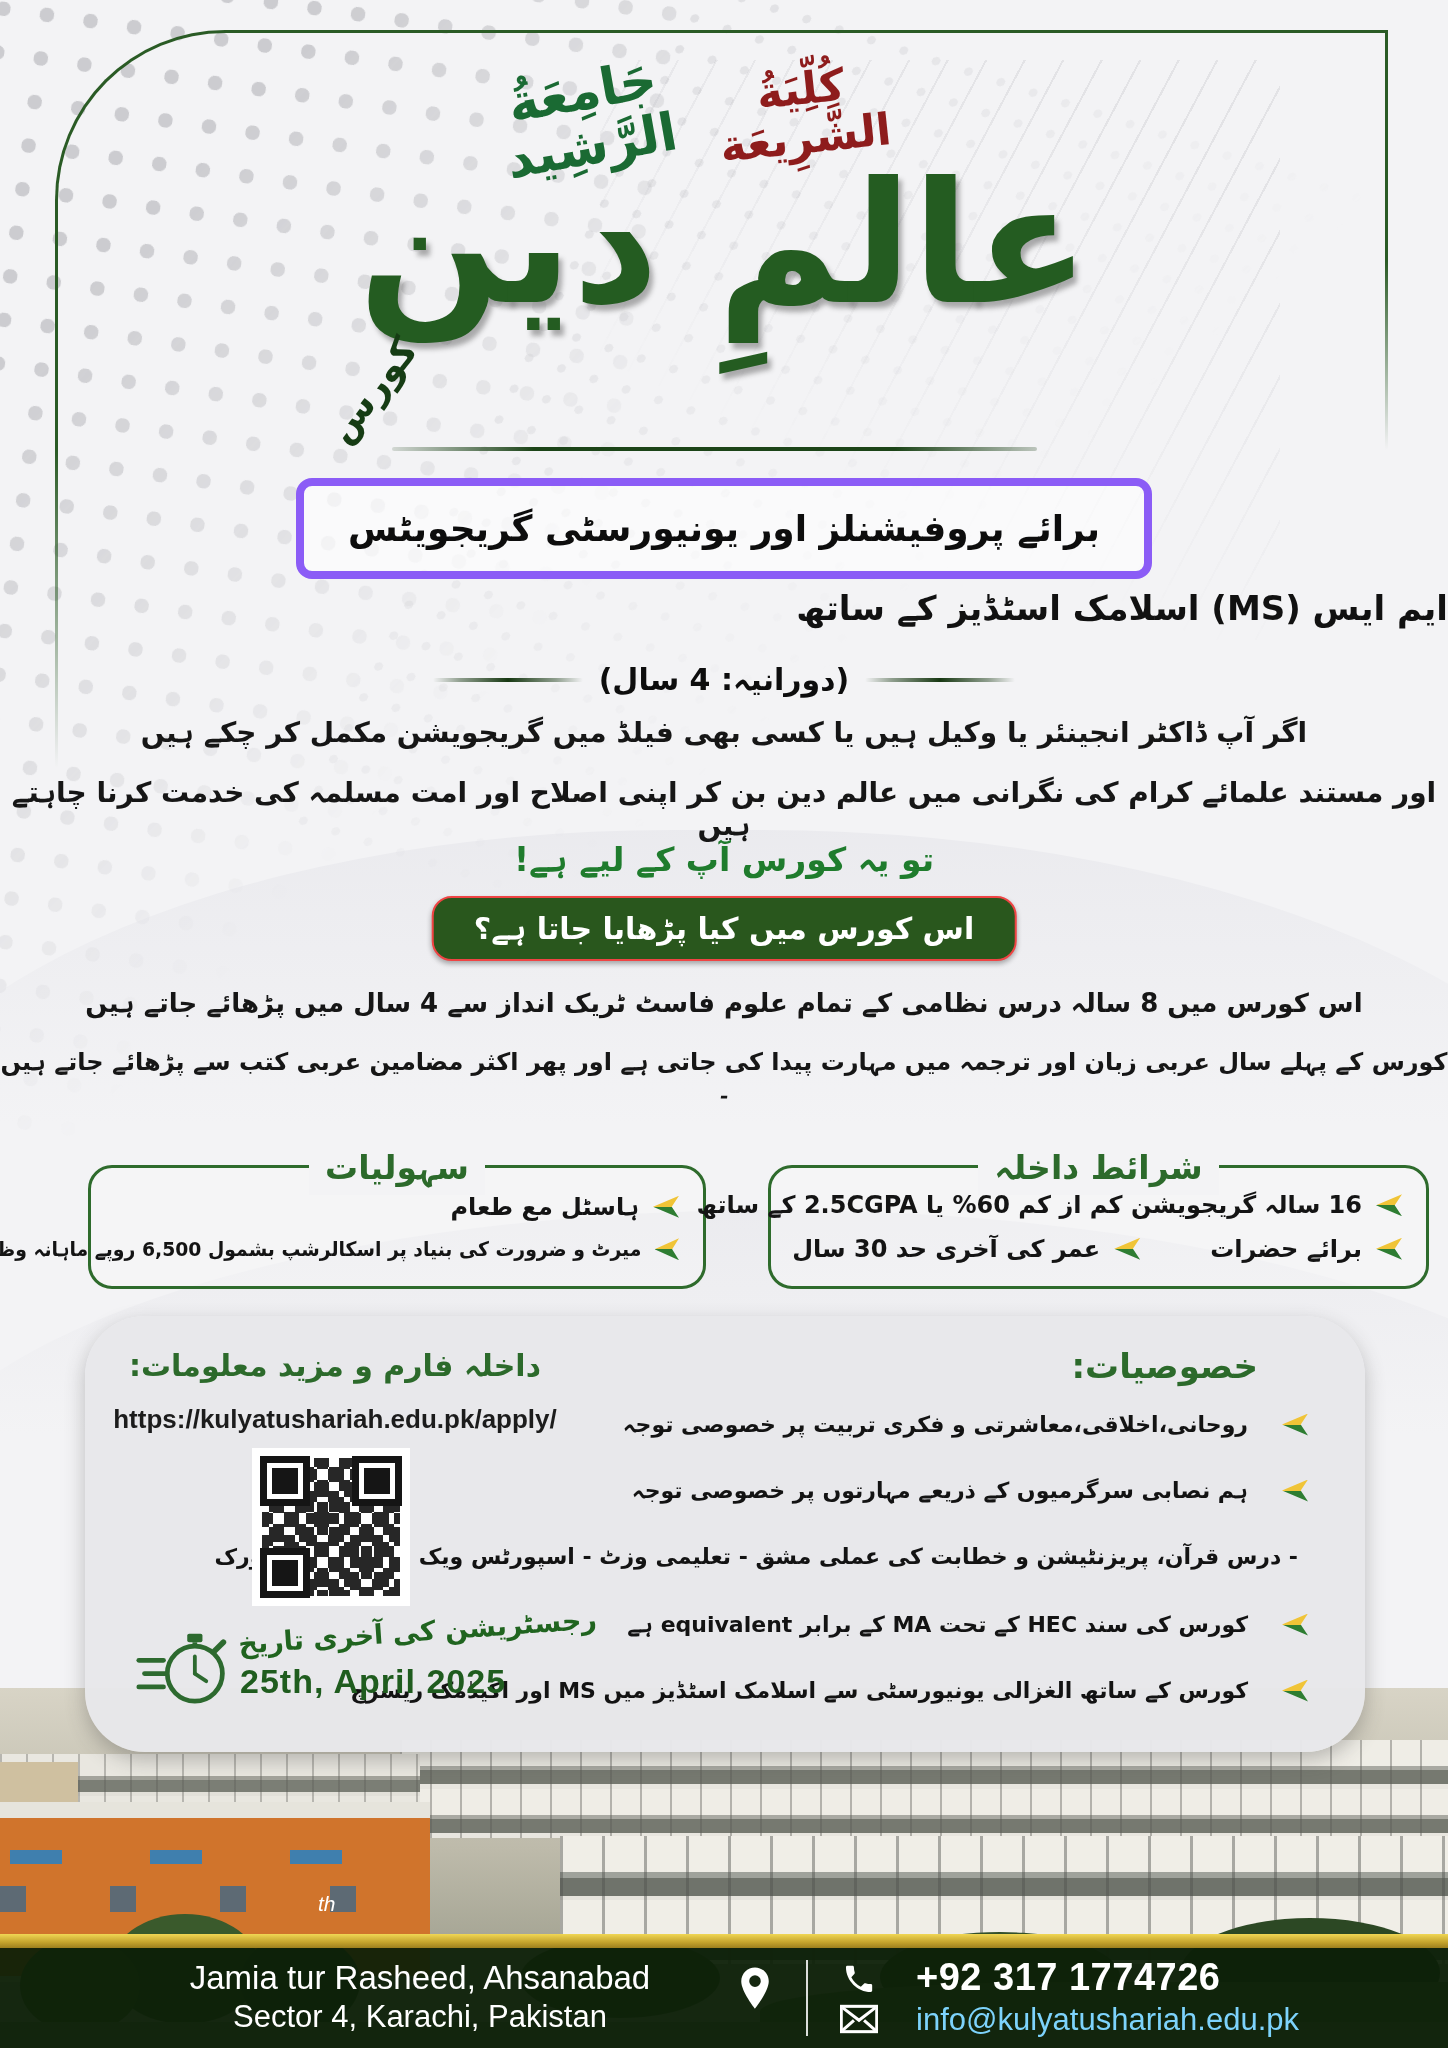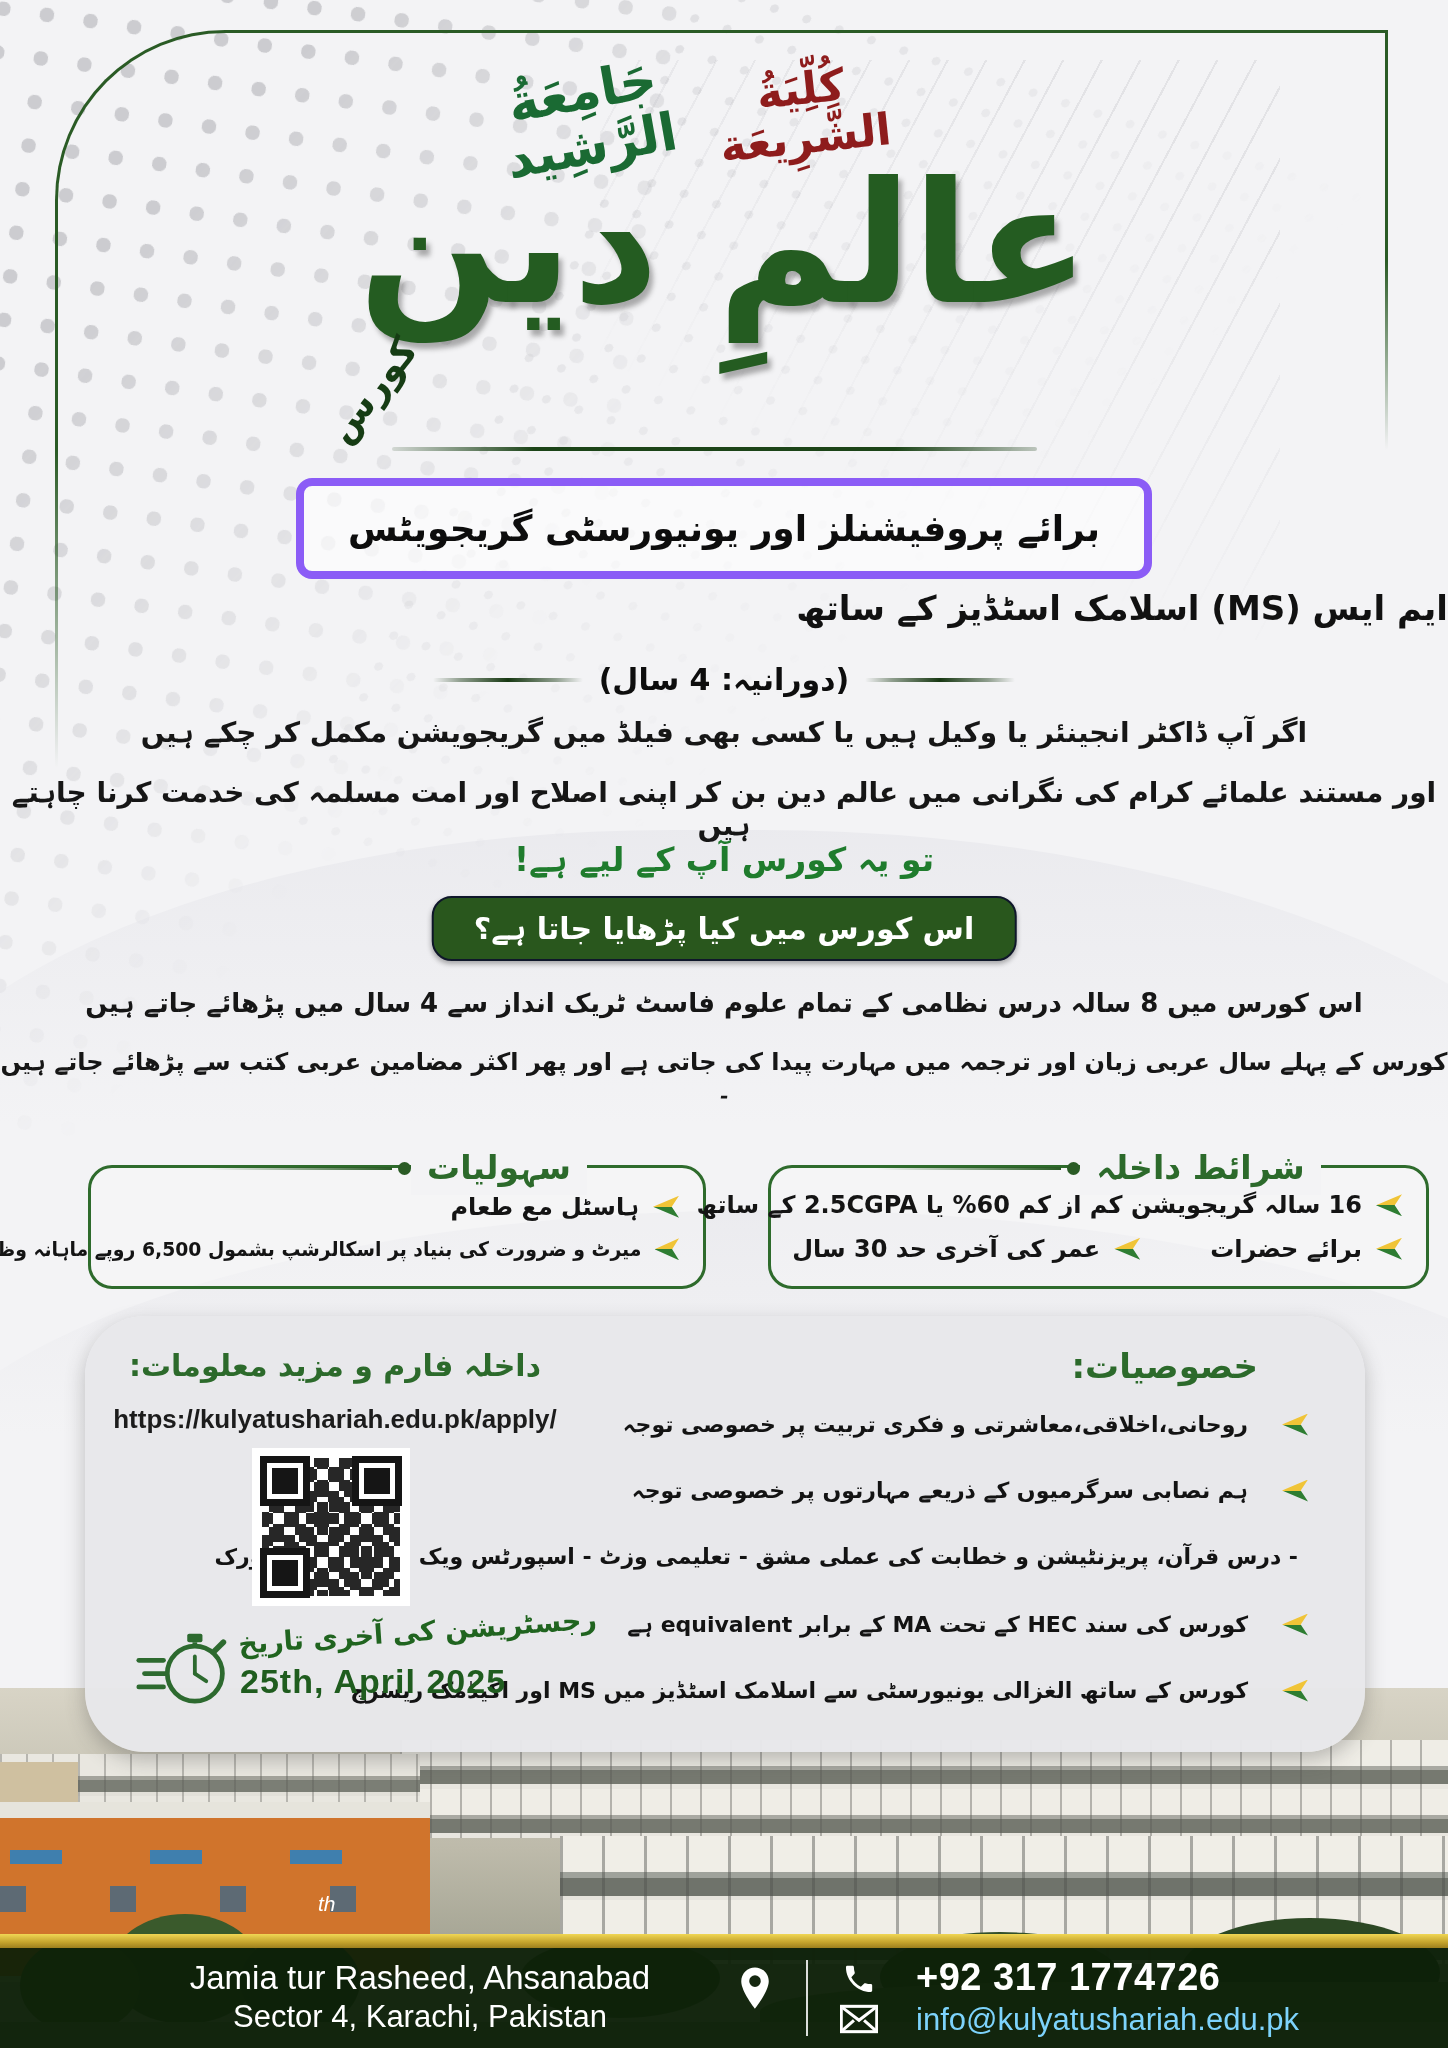--- a/index.html
+++ b/index.html
@@ -60,28 +60,28 @@
 
   .para{left:0;right:0;text-align:center;margin:0;font-weight:700;color:#161616;direction:rtl;}
   .intro1{top:716px;font-size:28px;}
   .intro2{top:776px;font-size:28px;}
   .intro-hl{top:840px;font-size:33px;color:#1f7c2d;}
   .desc1{top:988px;font-size:26px;}
   .desc2{top:1048px;font-size:24px;}
 
   .q-box{left:50%;top:896px;transform:translateX(-50%);background:#29571d;color:#fff;font-size:30px;
         font-weight:700;padding:13px 40px;border-radius:20px;direction:rtl;white-space:nowrap;
-        border:2px solid #0f172a;box-shadow:0 3px 5px rgba(0,0,0,.3);}
+        border:2px solid #ef4444;box-shadow:0 3px 5px rgba(0,0,0,.3);}
 
   
   .info-box{position:absolute;border:3px solid #2e6b2c;border-radius:24px;background:rgba(248,248,250,.35);}
   .fac{left:88px;top:1165px;width:612px;height:118px;}
   .adm{left:768px;top:1165px;width:655px;height:118px;}
   .sec-head{position:absolute;top:-27px;left:0;right:0;height:54px;display:flex;align-items:center;
-        justify-content:center;direction:ltr;}
+        justify-content:center;direction:ltr;flex-direction:column;}
   .head-line{width:185px;height:3px;background:linear-gradient(90deg,rgba(42,91,37,0),#2a5b25);}
   .head-dot{width:13px;height:13px;border-radius:50%;background:#2a5b25;margin-left:6px;}
   .head-text{font-size:33px;font-weight:700;color:#2c6a2b;background:#f3f3f5;padding:0 16px;
         direction:rtl;line-height:54px;white-space:nowrap;}
   .rows{position:absolute;left:24px;right:24px;top:8px;bottom:8px;display:flex;flex-direction:column;
         justify-content:space-evenly;direction:rtl;}
   .li{display:flex;align-items:center;gap:14px;font-size:24px;font-weight:700;color:#141414;white-space:nowrap;}
   .li.small{font-size:20px;transform-origin:right center;transform:scaleX(.94);}
   .grp{display:flex;align-items:center;gap:14px;}
   .li.split{gap:70px;}

